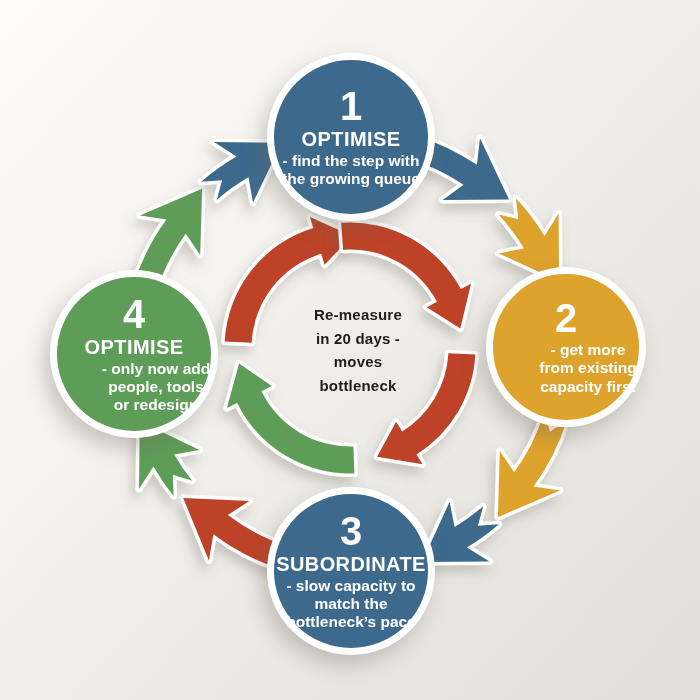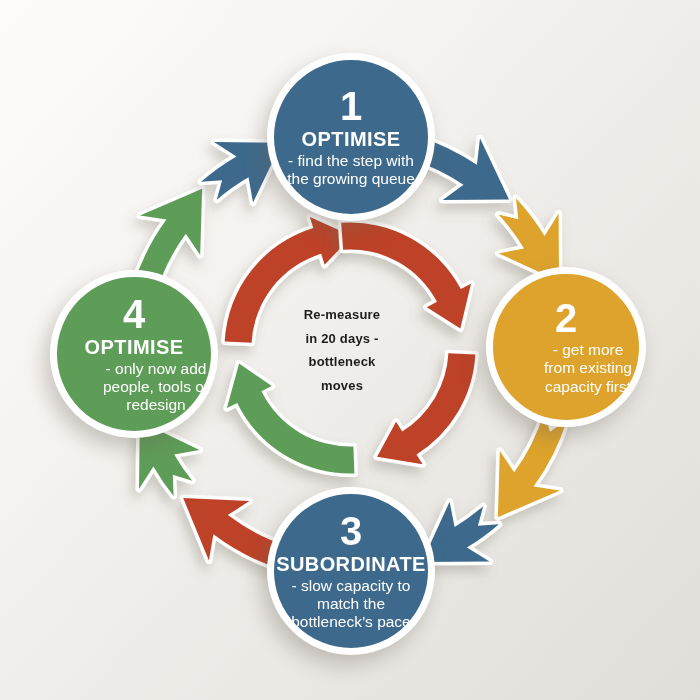--- a/index.html
+++ b/index.html
@@ -27,27 +27,27 @@
     display:flex;flex-direction:column;align-items:center;justify-content:center;
     text-align:center;color:var(--step_text,#fff);
     box-sizing:border-box;
   }
   .pos-top   {left:267px;top:53px;width:168px;height:168px;}
   .pos-right {left:486px;top:267px;width:160px;height:160px;}
   .pos-bottom{left:267px;top:487px;width:168px;height:168px;}
   .pos-left  {left:50px;top:270px;width:168px;height:168px;}
   .num{font-size:40px;font-weight:800;line-height:1;margin-bottom:2px;}
   .step-title{font-size:20px;font-weight:800;letter-spacing:0.4px;line-height:1.15;}
-  .step-desc{font-size:15.5px;font-weight:400;line-height:1.18;margin-top:1px;}
+  .step-desc{font-size:15.5px;font-weight:700;line-height:1.18;margin-top:1px;}
   .pos-top .step-desc, .pos-bottom .step-desc{max-width:142px;}
   .pos-right .step-desc, .pos-left .step-desc{max-width:124px;margin-left:44px;}
   .center-text{
-    position:absolute;z-index:2;left:232px;top:303px;width:220px;
+    position:absolute;z-index:2;left:248px;top:303px;width:220px;
     text-align:center;color:var(--center_text,#1e1d1b);
-    font-size:13px;font-weight:800;line-height:23.5px;letter-spacing:0.2px;
+    font-size:15px;font-weight:800;line-height:23.5px;letter-spacing:0.2px;
   }
 </style>
 </head>
 <body>
 
 <div class="stage">
 
   <svg class="arrow-layer" width="700" height="700" viewBox="0 0 700 700">
     <defs>
       <filter id="softshadow" x="-40%" y="-40%" width="180%" height="180%">
@@ -103,17 +103,17 @@
 
   <div class="circle pos-left" style="background: var(--green);">
     <div class="num">4</div>
     <div class="step-title">OPTIMISE</div>
     <div class="step-desc">- only now add people, tools or redesign</div>
   </div>
 
   <div class="center-text">
     <div>Re-measure</div>
     <div>in 20 days -</div>
+    <div>moves</div>
     <div>bottleneck</div>
-    <div>moves</div>
   </div>
 
 </div>
 
 </body></html>

